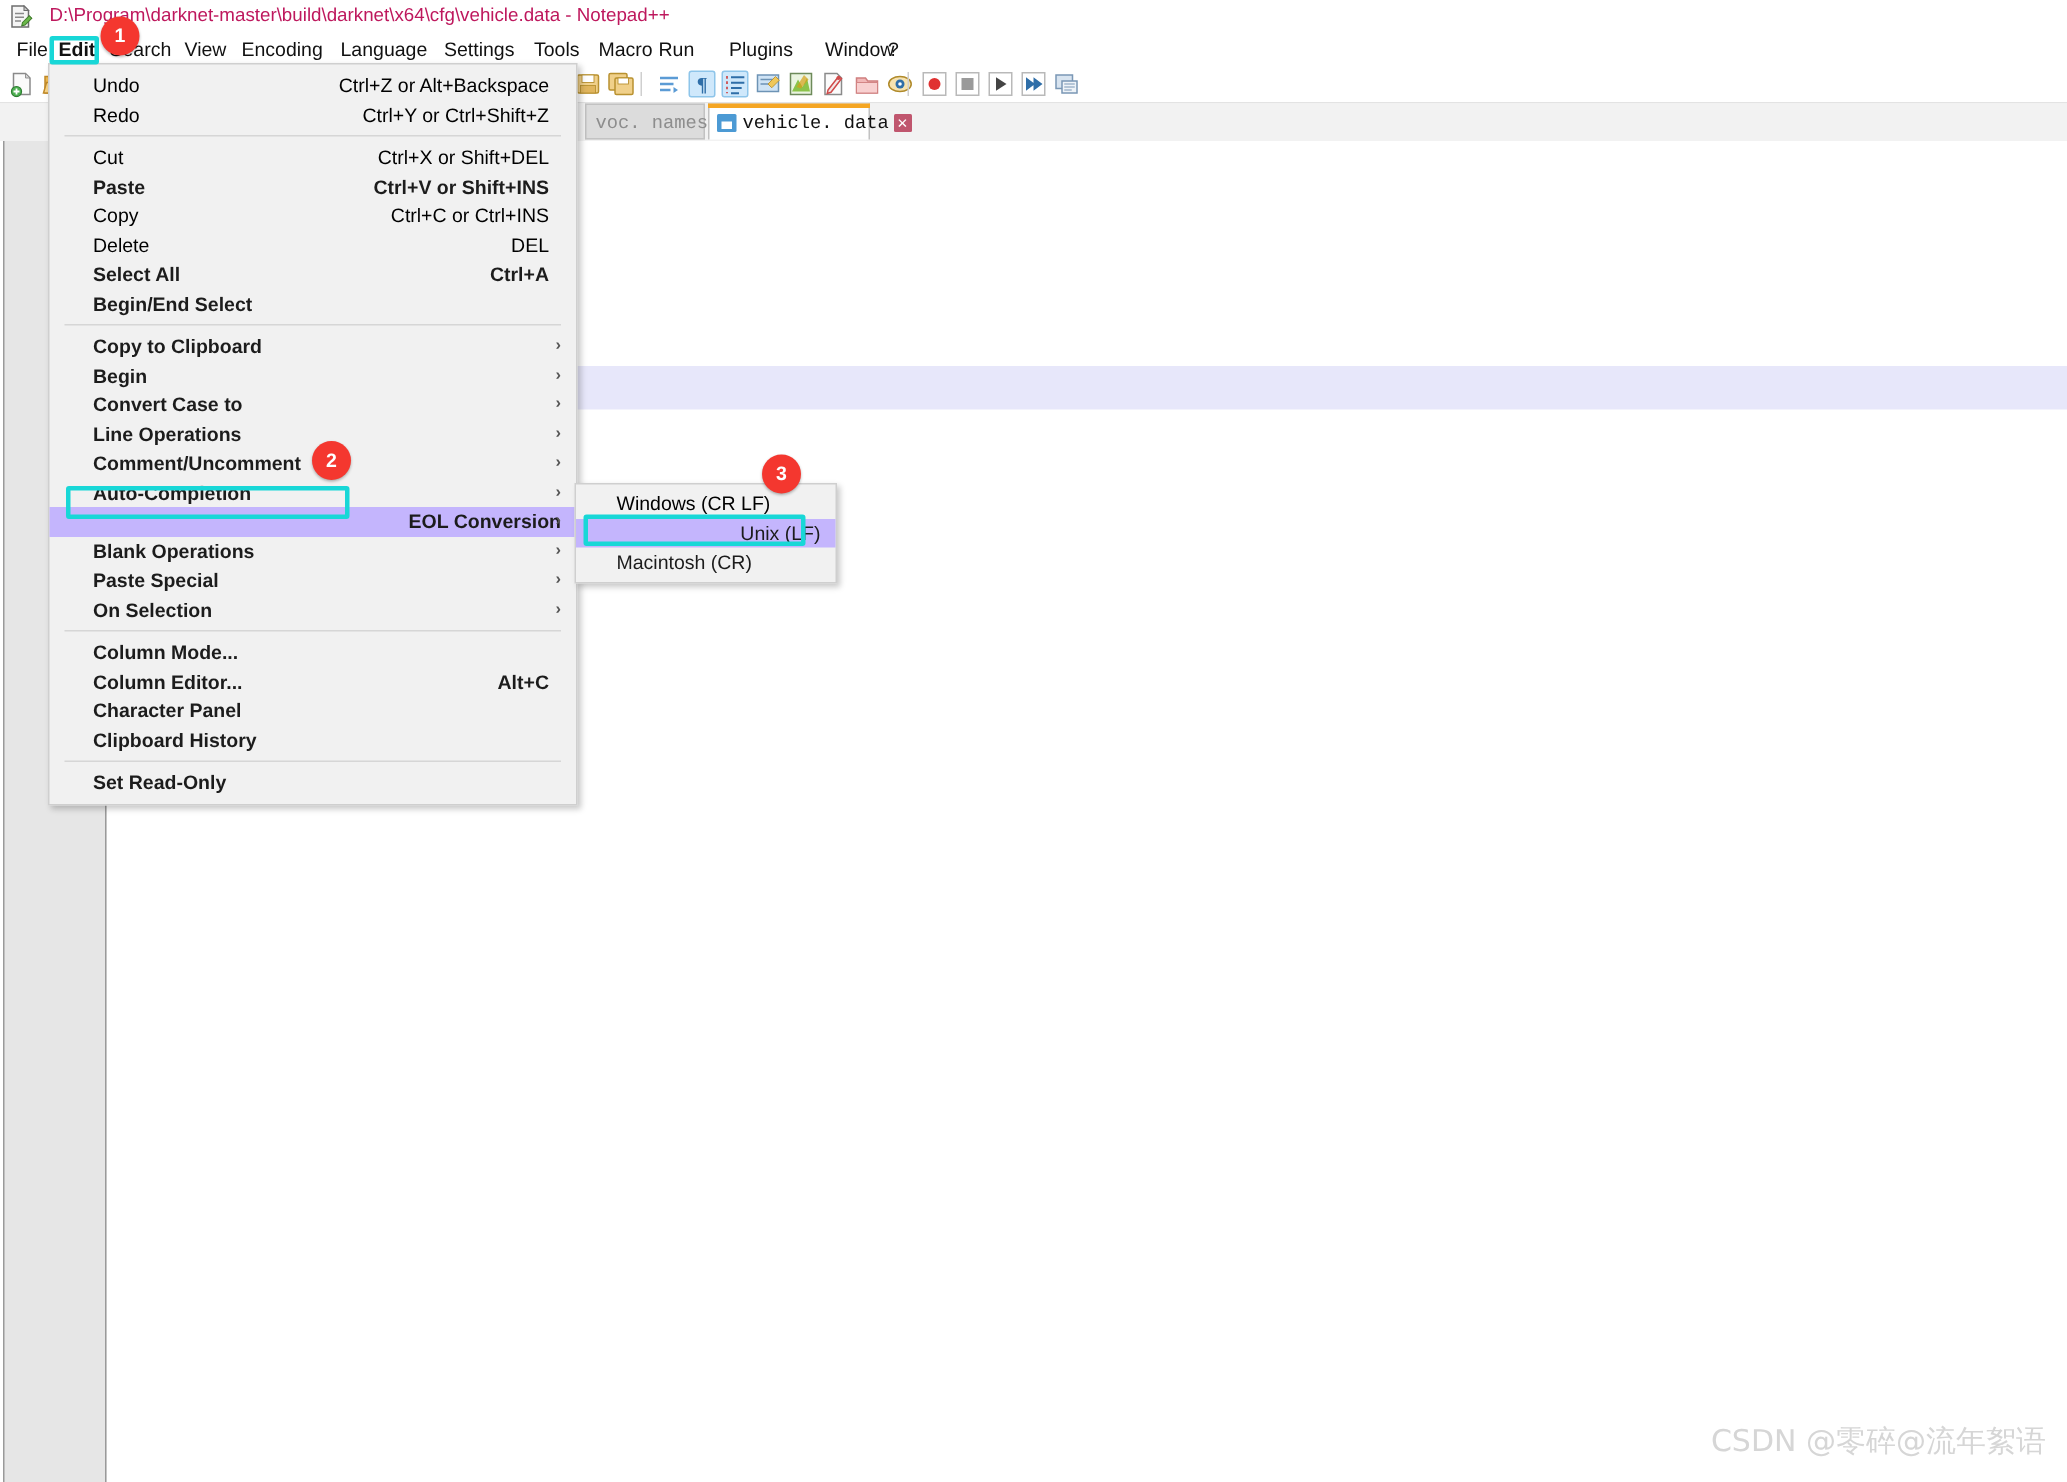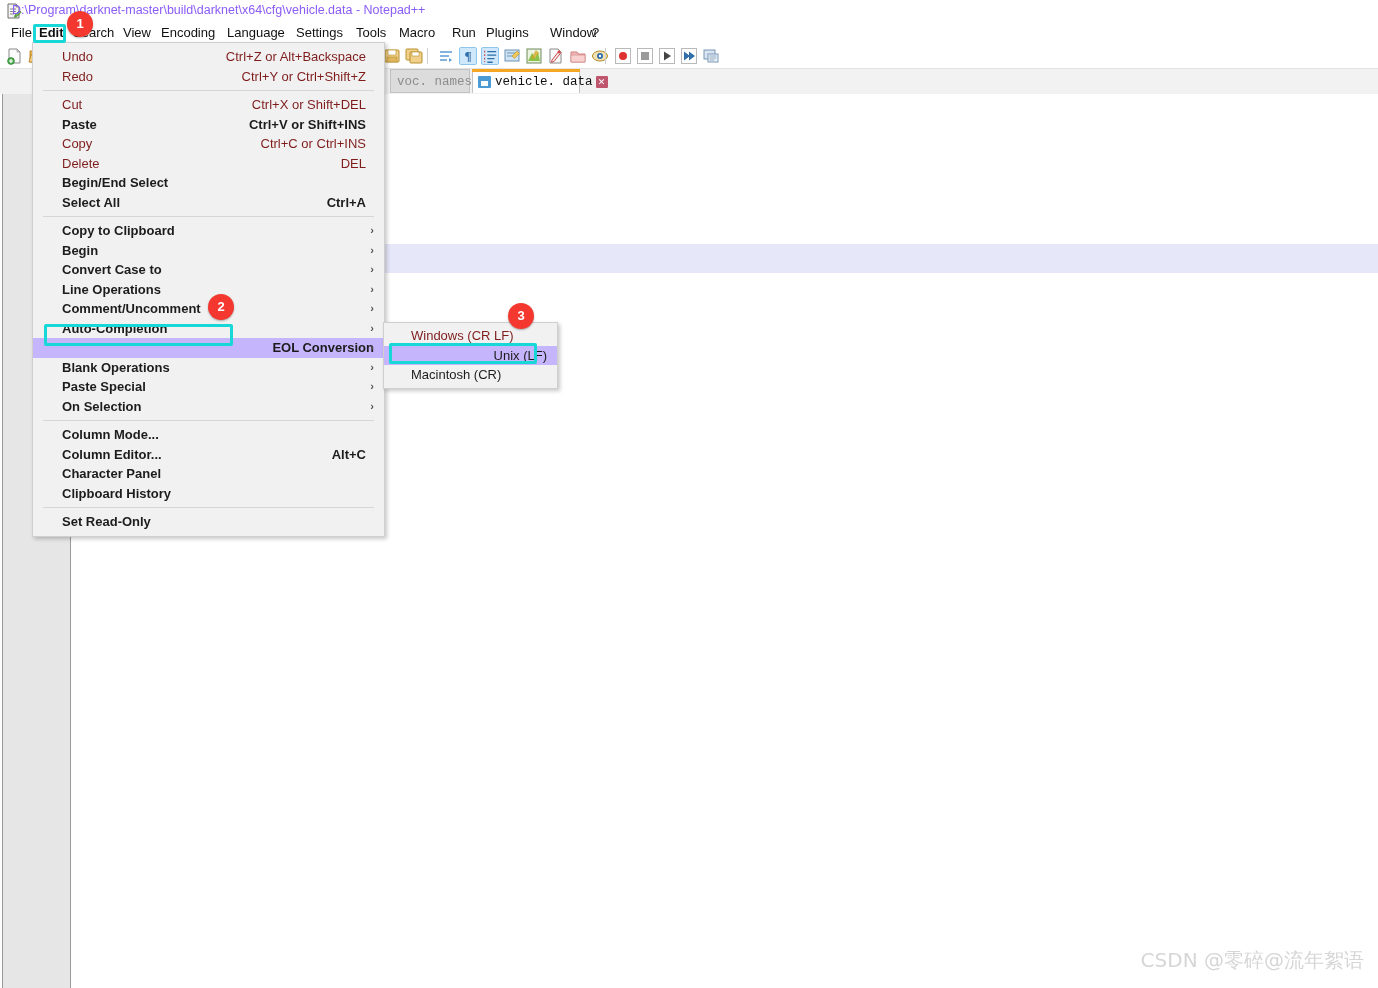--- a/index.html
+++ b/index.html
@@ -14,22 +14,22 @@
 
   
   #titlebar{
     position:absolute;left:0;top:0;width:1378px;height:22px;
     background:#ffffff;
   }
   #title-icon{
     position:absolute;left:6px;top:3px;width:16px;height:16px;
   }
   #title-text{
-    position:absolute;left:12px;top:3px;
-    font-size:12.5px;color:#8b5cf6;white-space:nowrap;
+    position:absolute;left:33px;top:3px;
+    font-size:12.5px;color:#be185d;white-space:nowrap;
   }
 
   
   #menubar{
     position:absolute;left:0;top:23px;width:1378px;height:20px;
     background:#ffffff;
   }
   .menu-top{
     position:absolute;top:0;height:20px;line-height:20px;
     font-size:13px;color:#111;white-space:nowrap;padding:0 5px;
@@ -114,21 +114,21 @@
     font-size:13px;color:#1c1c1c;
     padding:4px 0 4px 0;
     box-sizing:border-box;
   }
   .mi{
     position:relative;height:19.5px;line-height:19.5px;
     padding-left:29px;padding-right:10px;white-space:nowrap;cursor:default;
   }
   .mi .acc{position:absolute;right:18px;top:0;line-height:19.5px;}
   .mi .arrow{position:absolute;right:10px;top:0;line-height:19.5px;font-size:11px;color:#555;}
-  .mi.dim{color:#7f1d1d;}
+  .mi.dim{color:#000000;}
   .mi.bold{font-weight:bold;}
   .mi.bold .acc{font-weight:bold;}
   .mi.hl{background:#c4b5fd;text-align:right;}
   .msep{height:1px;background:#d6d6d6;margin:4px 10px 4px 10px;}
 
   
   #eol-submenu{
     position:absolute;left:383px;top:322px;width:175px;
     background:#f1f1f1;border:1px solid #cfcfcf;
     box-shadow:2px 2px 4px rgba(0,0,0,.22);
@@ -174,21 +174,21 @@
 <div id="menubar">
   <span class="menu-top" style="left:6px">File</span>
   <span class="menu-top sel" style="left:34px">Edit</span>
   <span class="menu-top" style="left:68px">Search</span>
   <span class="menu-top" style="left:118px">View</span>
   <span class="menu-top" style="left:156px">Encoding</span>
   <span class="menu-top" style="left:222px">Language</span>
   <span class="menu-top" style="left:291px">Settings</span>
   <span class="menu-top" style="left:351px">Tools</span>
   <span class="menu-top" style="left:394px">Macro</span>
-  <span class="menu-top" style="left:447px">Run</span>
+  <span class="menu-top" style="left:434px">Run</span>
   <span class="menu-top" style="left:481px">Plugins</span>
   <span class="menu-top" style="left:545px">Window</span>
   <span class="menu-top" style="left:587px">?</span>
 </div>
 
 <div id="toolbar">
   <span class="tb" style="left:6px">
     <svg width="18" height="18" viewBox="0 0 18 18">
       <path d="M3 2 h8 l3 3 v11 h-11 z" fill="#fbfbfb" stroke="#8a8a8a"></path>
       <path d="M11 2 v3 h3 z" fill="#d5d5d5" stroke="#8a8a8a" stroke-width=".6"></path>
@@ -361,25 +361,25 @@
   </div>
   <div class="mi dim">
     <span>Copy</span>
     <span class="acc">Ctrl+C or Ctrl+INS</span>
   </div>
   <div class="mi dim">
     <span>Delete</span>
     <span class="acc">DEL</span>
   </div>
   <div class="mi bold">
-    <span>Begin/End Select</span>
-  </div>
-  <div class="mi bold">
     <span>Select All</span>
     <span class="acc">Ctrl+A</span>
+  </div>
+  <div class="mi bold">
+    <span>Begin/End Select</span>
   </div>
 
   <div class="msep"></div>
 
   <div class="mi bold">
     <span>Copy to Clipboard</span>
     <span class="arrow">›</span>
   </div>
   <div class="mi bold">
     <span>Begin</span>

